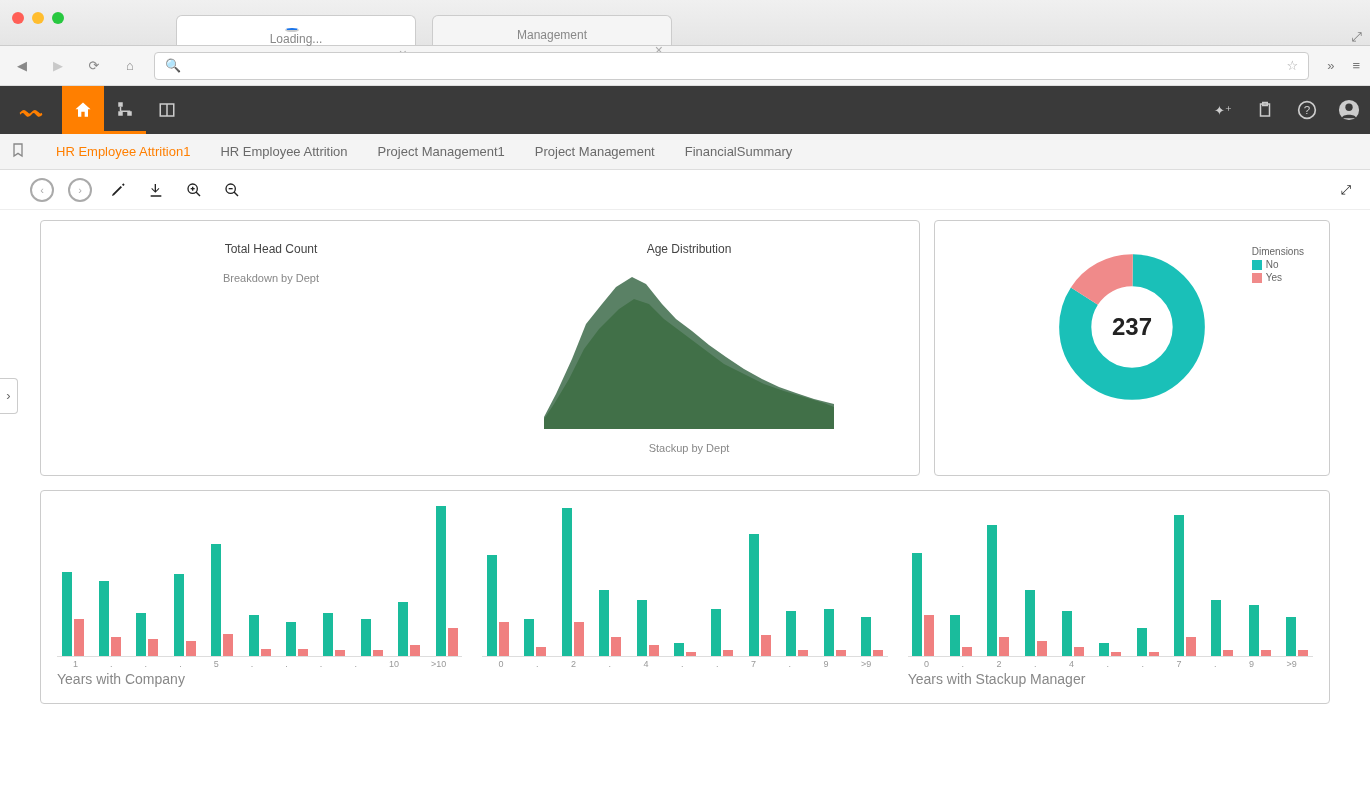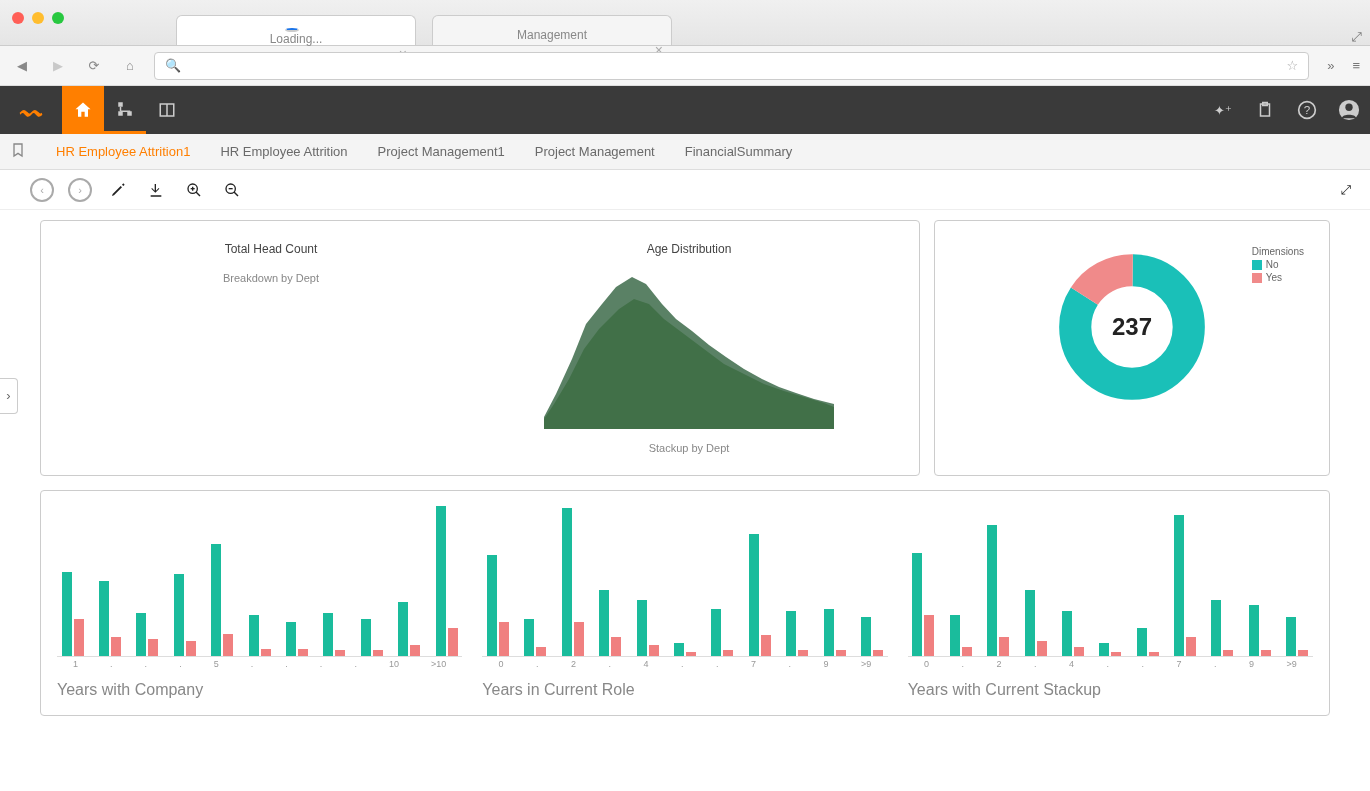--- a/index.html
+++ b/index.html
@@ -61,21 +61,21 @@
 .card-full { border: 1px solid #ccc; border-radius: 4px; padding: 16px; margin-top: 14px; }
 .section-title { font-size: 13px; font-weight: 600; color: #333; margin-bottom: 20px; }
 .bar-row { display: flex; gap: 20px; }
 .bar-group { flex: 1; }
 .bars-wrap { display: flex; align-items: flex-end; height: 150px; gap: 6px; justify-content: space-around; border-bottom: 1px solid #ddd; }
 .bar-pair { display: flex; align-items: flex-end; gap: 2px; }
 .bar { width: 10px; }
 .bar.teal { background: #1abc9c; }
 .bar.pink { background: #f08080; }
 .bar-labels { display: flex; justify-content: space-around; font-size: 9px; color: #999; margin-top: 2px; }
-.bar-footer { font-size: 16px; color: #888; margin-top: 12px; }
+.bar-footer { font-size: 14px; color: #888; margin-top: 2px; }
 
 svg.area-chart path.a1 { fill: #3d6b4a; }
 svg.area-chart path.a2 { fill: #5a8e3c; }
 svg.area-chart path.a3 { fill: #e6a756; }
 </style>
 </head>
 <body>
 
 <div class="browser-chrome">
   <div class="traffic-lights">
@@ -367,21 +367,20 @@
             <span>2</span>
             <span>.</span>
             <span>4</span>
             <span>.</span>
             <span>.</span>
             <span>7</span>
             <span>.</span>
             <span>9</span>
             <span>&gt;9</span>
           </div>
-        <div class="bar-footer">Years in Current Role</div>
       </div>
       <div class="bar-group">
         <div class="bars-wrap">
             <div class="bar-pair">
               <div class="bar teal" style="height: 103.125px;"></div>
               <div class="bar pink" style="height: 41.25px;"></div>
             </div>
             <div class="bar-pair">
               <div class="bar teal" style="height: 41.25px;"></div>
               <div class="bar pink" style="height: 9.375px;"></div>
@@ -429,17 +428,17 @@
             <span>2</span>
             <span>.</span>
             <span>4</span>
             <span>.</span>
             <span>.</span>
             <span>7</span>
             <span>.</span>
             <span>9</span>
             <span>&gt;9</span>
           </div>
-        <div class="bar-footer">Years with Current Stackup</div>
+        <div class="bar-footer">Years with Stackup Manager</div>
       </div>
     </div>
   </div>
 </div>
 
 </body></html>

